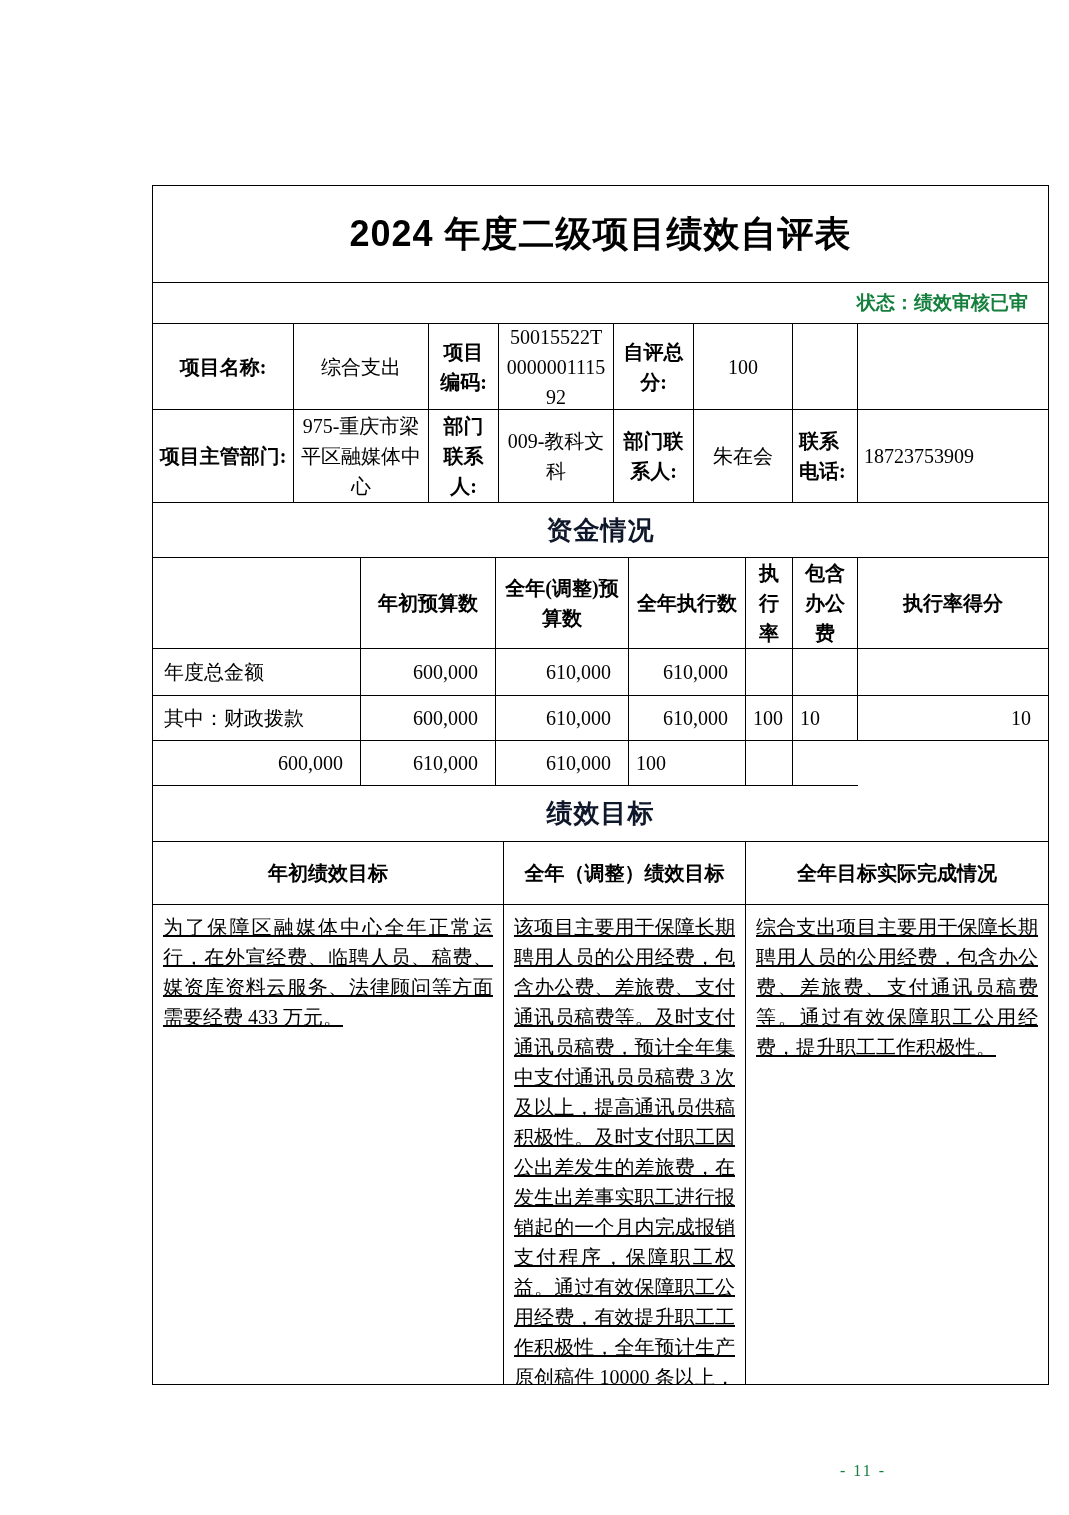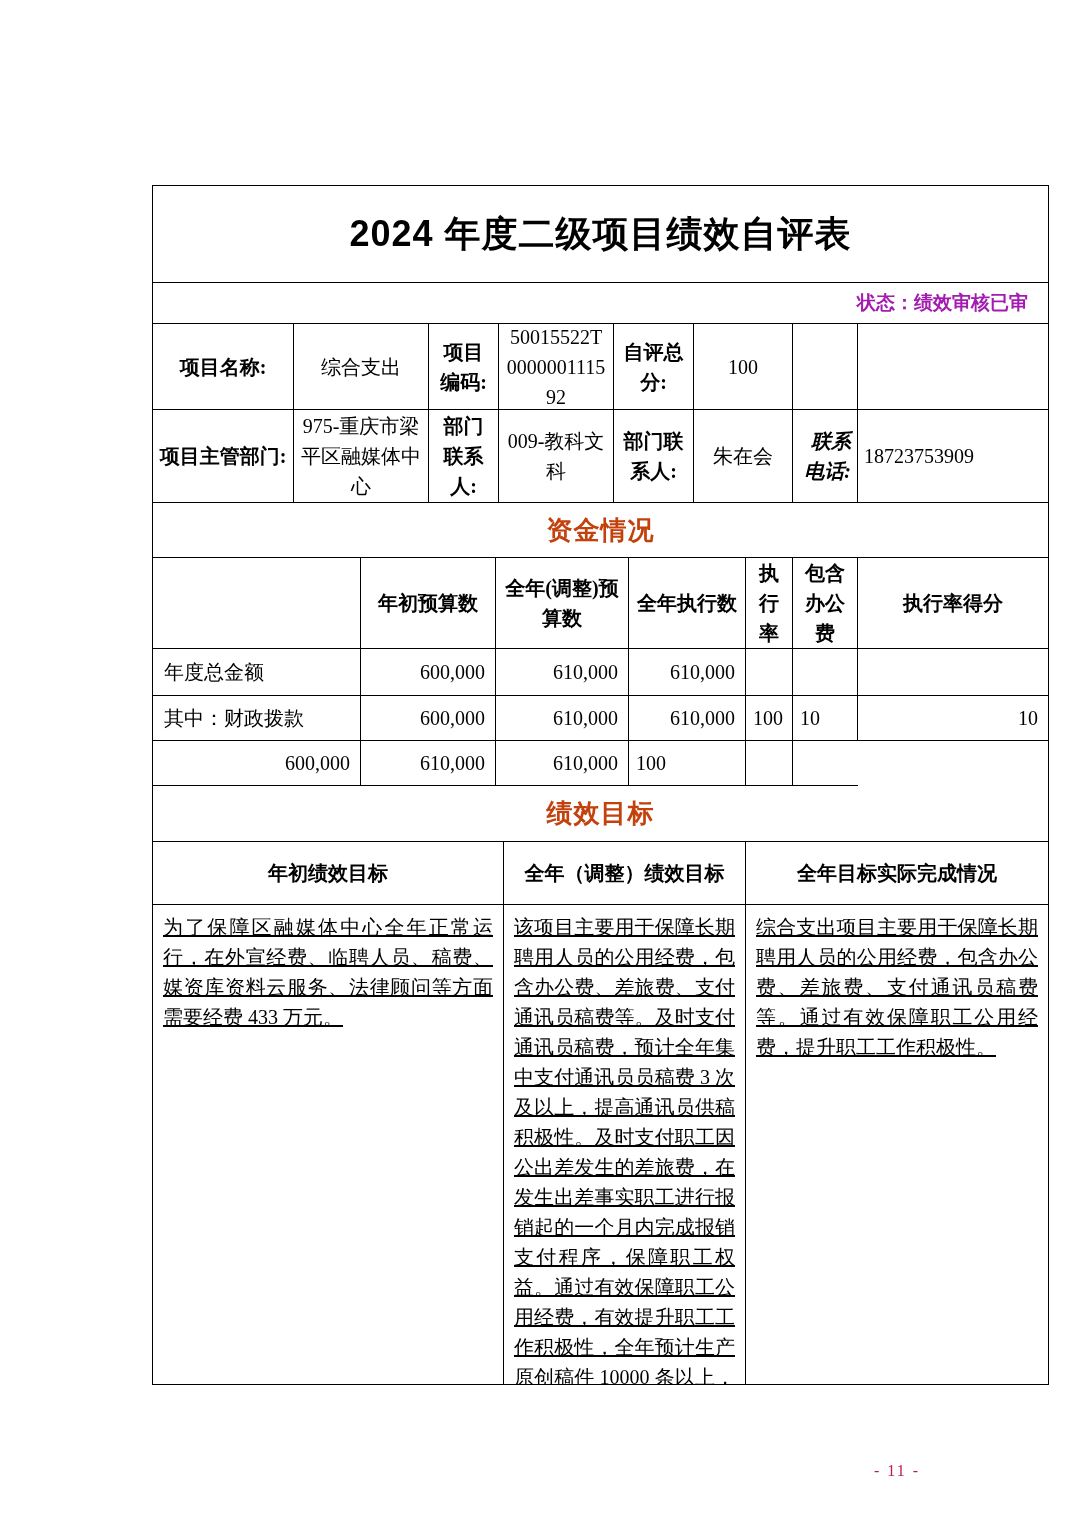--- a/index.html
+++ b/index.html
@@ -19,60 +19,60 @@
 
   .title-row {
     height:97px; border-bottom:1px solid #000;
     display:flex; align-items:center; justify-content:center;
     font-family:"Liberation Sans","DejaVu Sans",sans-serif;
     font-weight:bold; font-size:36px; letter-spacing:1px;
   }
   .status-row {
     height:41px; border-bottom:1px solid #000;
     display:flex; align-items:center; justify-content:flex-end;
-    padding-right:20px; color:#a21caf; font-weight:bold; font-size:19px;
+    padding-right:20px; color:#15803d; font-weight:bold; font-size:19px;
   }
 
   .grid { display:grid; }
   .info-grid { grid-template-columns:141px 135px 70px 115px 80px 99px 65px auto; grid-template-rows:86px 93px; }
   .fund-grid { grid-template-columns:208px 135px 133px 117px 47px 65px auto; grid-template-rows:91px 47px 45px 45px; }
   .goal-grid { grid-template-columns:351px 242px auto; grid-template-rows:63px 479px; }
 
   .c {
     border-right:1px solid #000; border-bottom:1px solid #000;
     display:flex; align-items:center; justify-content:center;
     text-align:center; padding:2px 6px; overflow:hidden; line-height:1.5;
   }
   .c.lc { border-right:none; }
   .c.nb { border-bottom:none;text-decoration:underline; }
   .bold { font-weight:bold; }
   .brk { word-break:break-all; }
   .c.left  { justify-content:flex-start; text-align:left; }
-  .c.right { justify-content:flex-end; text-align:right;font-style:italic; }
+  .c.right { justify-content:flex-end; text-align:left; }
   .c.label-left { padding-left:11px; }
-  .c.num { justify-content:flex-end; padding-right:10px; }
+  .c.num { justify-content:flex-end; padding-right:17px; }
   .c.rate { justify-content:flex-start; text-align:left; padding-left:7px; }
 
   .banner {
     border-bottom:1px solid #000;
     display:flex; align-items:center; justify-content:center;
-    color:#c2410c; font-family:"Liberation Sans","DejaVu Sans",sans-serif;
+    color:#0f172a; font-family:"Liberation Sans","DejaVu Sans",sans-serif;
     font-weight:bold; font-size:26px; letter-spacing:1px;
   }
   .banner.b1 { height:55px; }
   .banner.b2 { height:56px; }
 
   .goal-body {
     align-items:flex-start; justify-content:flex-start;
     text-align:justify; line-height:30px; padding:7px 10px;
   }
 
   .page-number {
     position:absolute; left:840px; top:1462px; width:80px;
-    text-align:right; font-size:16px; letter-spacing:2px; color:#be185d;
+    text-align:left; font-size:16px; letter-spacing:2px; color:#15803d;
   }
 </style>
 </head>
 <body>
 
 <div class="doc">
 
   <div class="title-row">2024 年度二级项目绩效自评表</div>
 
   <div class="status-row">状态：绩效审核已审</div>

